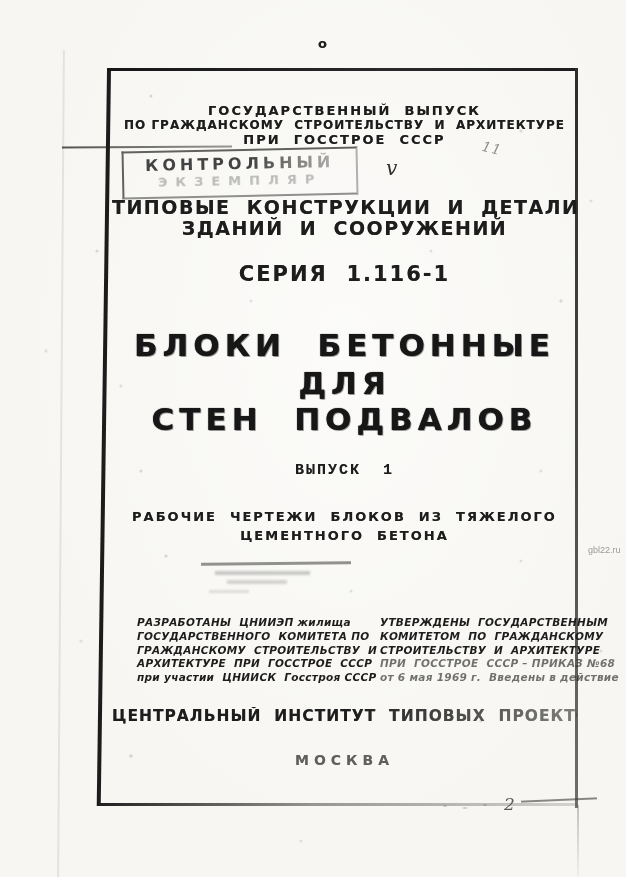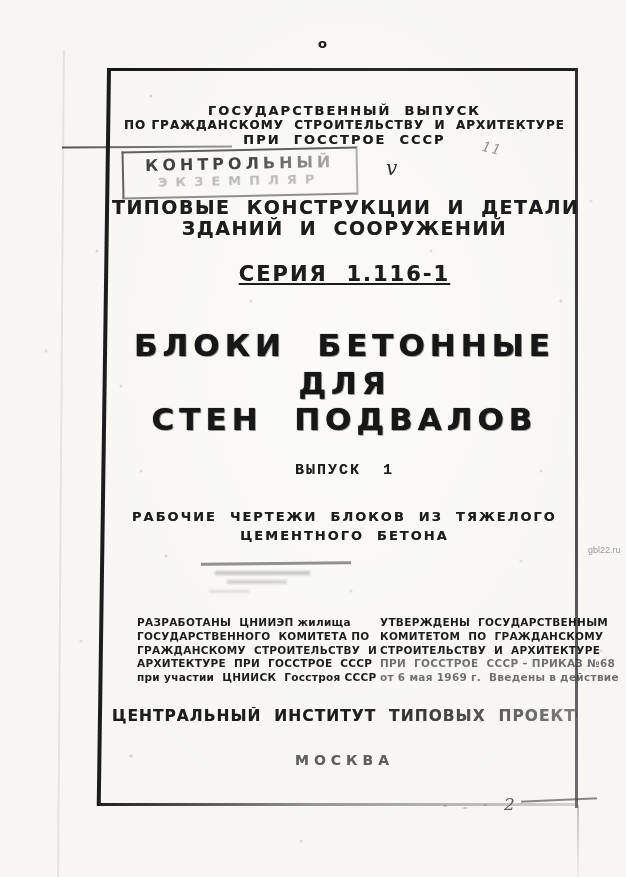--- a/index.html
+++ b/index.html
@@ -35,40 +35,40 @@
   .stamp-l1{display:block;margin-top:3px;font-size:16px;font-weight:bold;letter-spacing:4px;color:rgba(35,35,35,.85);
             -webkit-mask-image:linear-gradient(to right,#000 55%,rgba(0,0,0,.25));
             mask-image:linear-gradient(to right,#000 55%,rgba(0,0,0,.25));}
   .stamp-l2{display:block;font-size:13px;font-weight:bold;letter-spacing:8px;color:rgba(55,55,55,.32);filter:blur(.5px);}
   .hand-v{left:386px;top:156px;font-family:"DejaVu Serif","Liberation Serif",serif;font-style:italic;font-size:20px;color:#2f2f2f;}
   .hand-11{left:482px;top:140px;font-family:"DejaVu Serif","Liberation Serif",serif;font-style:italic;font-size:14px;
            color:rgba(70,70,70,.6);transform:rotate(14deg);letter-spacing:1px;}
   
   .tk1{top:196px;font-size:19px;letter-spacing:1.5px;}
   .tk2{top:217px;font-size:19px;letter-spacing:1.5px;}
-  .seriya{top:262px;font-size:21px;letter-spacing:2px;text-decoration:underline;}
+  .seriya{top:262px;font-size:21px;letter-spacing:2px;}
   
   .title-line{font-weight:bold;letter-spacing:5px;font-size:31px;color:#171717;
               text-shadow:0 0 1px rgba(0,0,0,.85),1px 1px 0 rgba(0,0,0,.35);}
   .t1{top:327px;}.t2{top:365px;}.t3{top:401px;}
   
   .vypusk{top:462px;font-size:15px;letter-spacing:2px;font-family:Liberation Mono, monospace;}
   .sub1{top:509px;font-size:13px;letter-spacing:2px;}
   .sub2{top:528px;font-size:13px;letter-spacing:2px;}
   
   .faded-stamp{left:195px;top:560px;width:168px;height:42px;}
   .fs-top{position:absolute;left:6px;top:2px;width:150px;height:3px;background:rgba(60,60,60,.55);filter:blur(.7px);transform:rotate(-.6deg);}
   .fs-a{position:absolute;left:20px;top:11px;width:95px;height:4px;background:rgba(90,90,90,.3);filter:blur(1.2px);}
   .fs-b{position:absolute;left:32px;top:20px;width:60px;height:4px;background:rgba(100,100,100,.25);filter:blur(1.3px);}
   .fs-c{position:absolute;left:14px;top:30px;width:40px;height:3px;background:rgba(110,110,110,.2);filter:blur(1.2px);}
   
   .col{font-size:10.5px;font-weight:bold;line-height:13.8px;letter-spacing:.3px;}
   .col-left{left:137px;top:616px;width:222px;text-align:left;}
   .col-right{left:380px;top:616px;width:218px;text-align:left;}
-  .col div{white-space:pre;}
+  .col div{white-space:pre;font-style:italic;}
   .fade1{opacity:.62;}
   .fade2{opacity:.45;}
   
   .institute{top:707px;font-size:15.5px;letter-spacing:1px;
              -webkit-mask-image:linear-gradient(to right,#000 52%,rgba(0,0,0,.55));
              mask-image:linear-gradient(to right,#000 52%,rgba(0,0,0,.55));}
   .moskva{top:752px;font-size:14px;letter-spacing:5px;color:rgba(70,70,70,.5);filter:blur(.3px);font-weight:bold;}
   
   .hand-b-squiggle{left:437px;top:800px;width:60px;height:12px;
       background:

